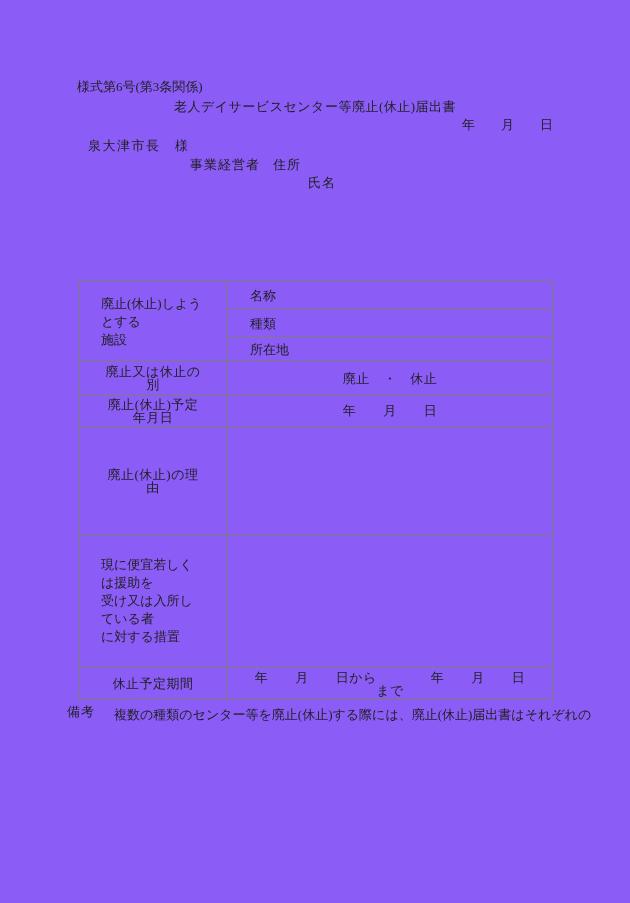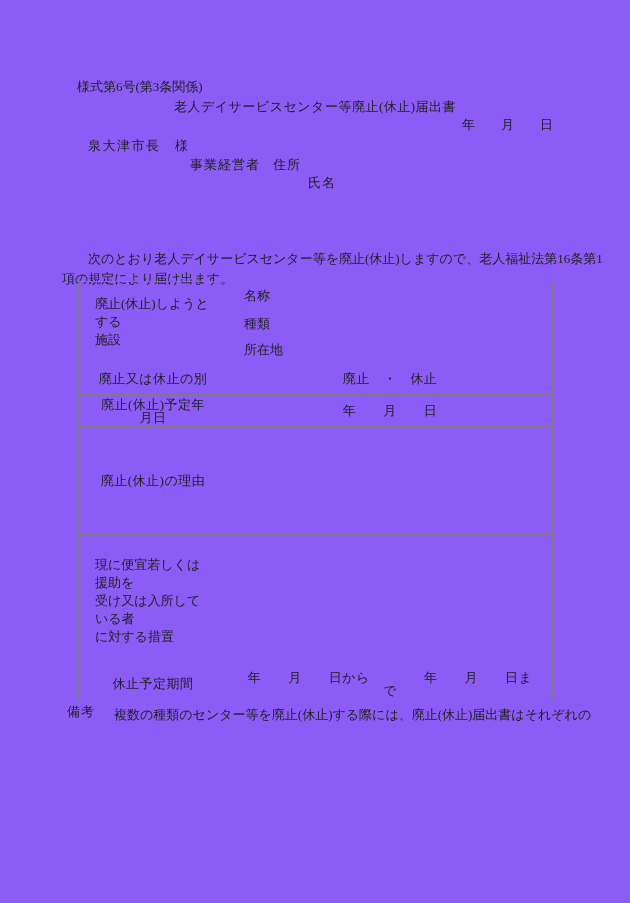--- a/index.html
+++ b/index.html
@@ -39,21 +39,21 @@
 
   table.form-table {
     position: absolute;
     left: 78px; top: 281px;
     width: 474px;
     border-collapse: collapse;
     table-layout: fixed;
   }
   table.form-table td {
     border: 1px solid #7d7d7d;
-    padding: 0 16px;
+    padding: 0 22px;
     font-size: 13px;
     color: #1f1f1f;
     vertical-align: middle;
     overflow: hidden;
   }
   td.lbl-center { text-align: center; letter-spacing: 0.5px; }
   td.lbl-left   { text-align: left; line-height: 18px; }
   td.val-left   { text-align: left; }
   td.val-center { text-align: center; letter-spacing: 0.5px; }
   tr.r-name { height: 28px; }
@@ -84,24 +84,20 @@
   <div class="abs doc-title">老人デイサービスセンター等廃止(休止)届出書</div>
 
   <div class="abs date-line">年　　月　　日</div>
 
   <div class="abs addressee">泉大津市長　様</div>
 
   <div class="abs operator">事業経営者</div>
   <div class="abs addr-label">住所</div>
   <div class="abs name-label">氏名</div>
 
-  <div class="intro">
-    <div class="l1">次のとおり老人デイサービスセンター等を廃止(休止)しますので、老人福祉法第16条第1</div>
-    <div class="l2">項の規定により届け出ます。</div>
-  </div>
 
   <table class="form-table">
     <colgroup>
       <col style="width:149px">
       <col style="width:325px">
     </colgroup>
     <tbody>
       <tr class="r-name">
         <td class="lbl-left" rowspan="3">
           <div>廃止(休止)しようとする</div>

